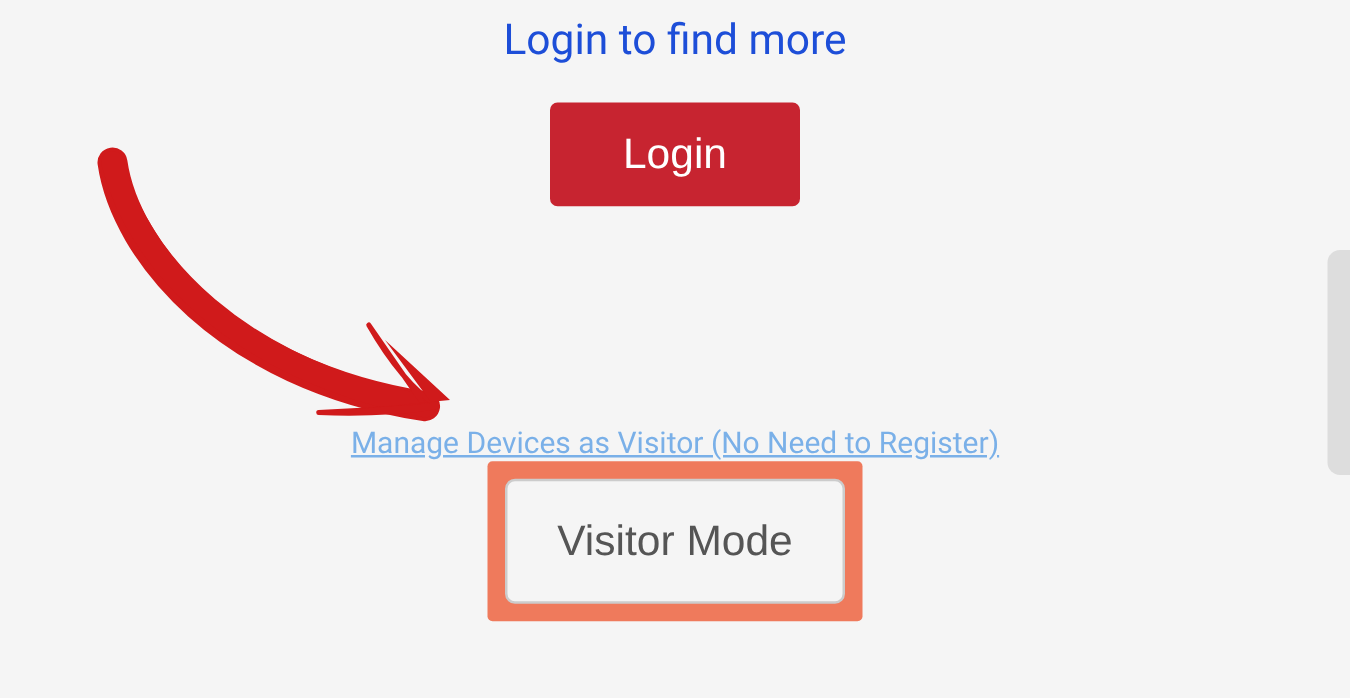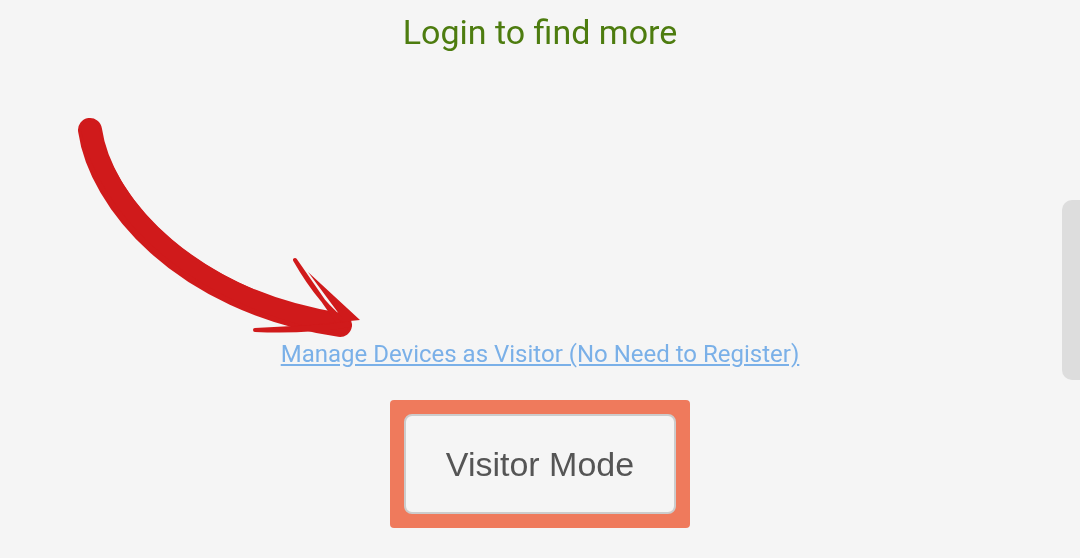--- a/index.html
+++ b/index.html
@@ -18,21 +18,21 @@
     .container {
       width: 100%;
       height: 100%;
       display: flex;
       flex-direction: column;
       align-items: center;
       padding-top: 12px;
     }
     .prompt-text {
       font-size: 34px;
-      color: #4d7c0f;
+      color: #1d4ed8;
       font-weight: 400;
       margin-bottom: 30px;
     }
     .login-button {
       background: #c72430;
       color: #ffffff;
       border: none;
       border-radius: 6px;
       font-size: 34px;
       font-weight: 400;
@@ -47,21 +47,21 @@
       font-size: 24px;
       color: #7ab0e8;
       text-decoration: underline;
       text-decoration-color: #7ab0e8;
       cursor: pointer;
       white-space: nowrap;
       font-weight: 400;
     }
     .highlight-box {
       position: absolute;
-      top: 400px;
+      top: 369px;
       left: 390px;
       width: 300px;
       height: 128px;
       background: #ef7a5c;
       border-radius: 4px;
       display: flex;
       align-items: center;
       justify-content: center;
       padding: 14px;
     }
@@ -93,20 +93,21 @@
       background: #dddddd;
       border-top-left-radius: 10px;
       border-bottom-left-radius: 10px;
     }
   </style>
 </head>
 <body>
 
 <div class="container">
   <div class="prompt-text">Login to find more</div>
+  <button class="login-button">Login</button>
 </div>
 
 <a class="visitor-link">Manage Devices as Visitor (No Need to Register)</a>
 
 <div class="highlight-box">
   <button class="visitor-mode-button">Visitor Mode</button>
 </div>
 
 <svg class="arrow-annotation" viewBox="0 0 360 250">
   <defs>

